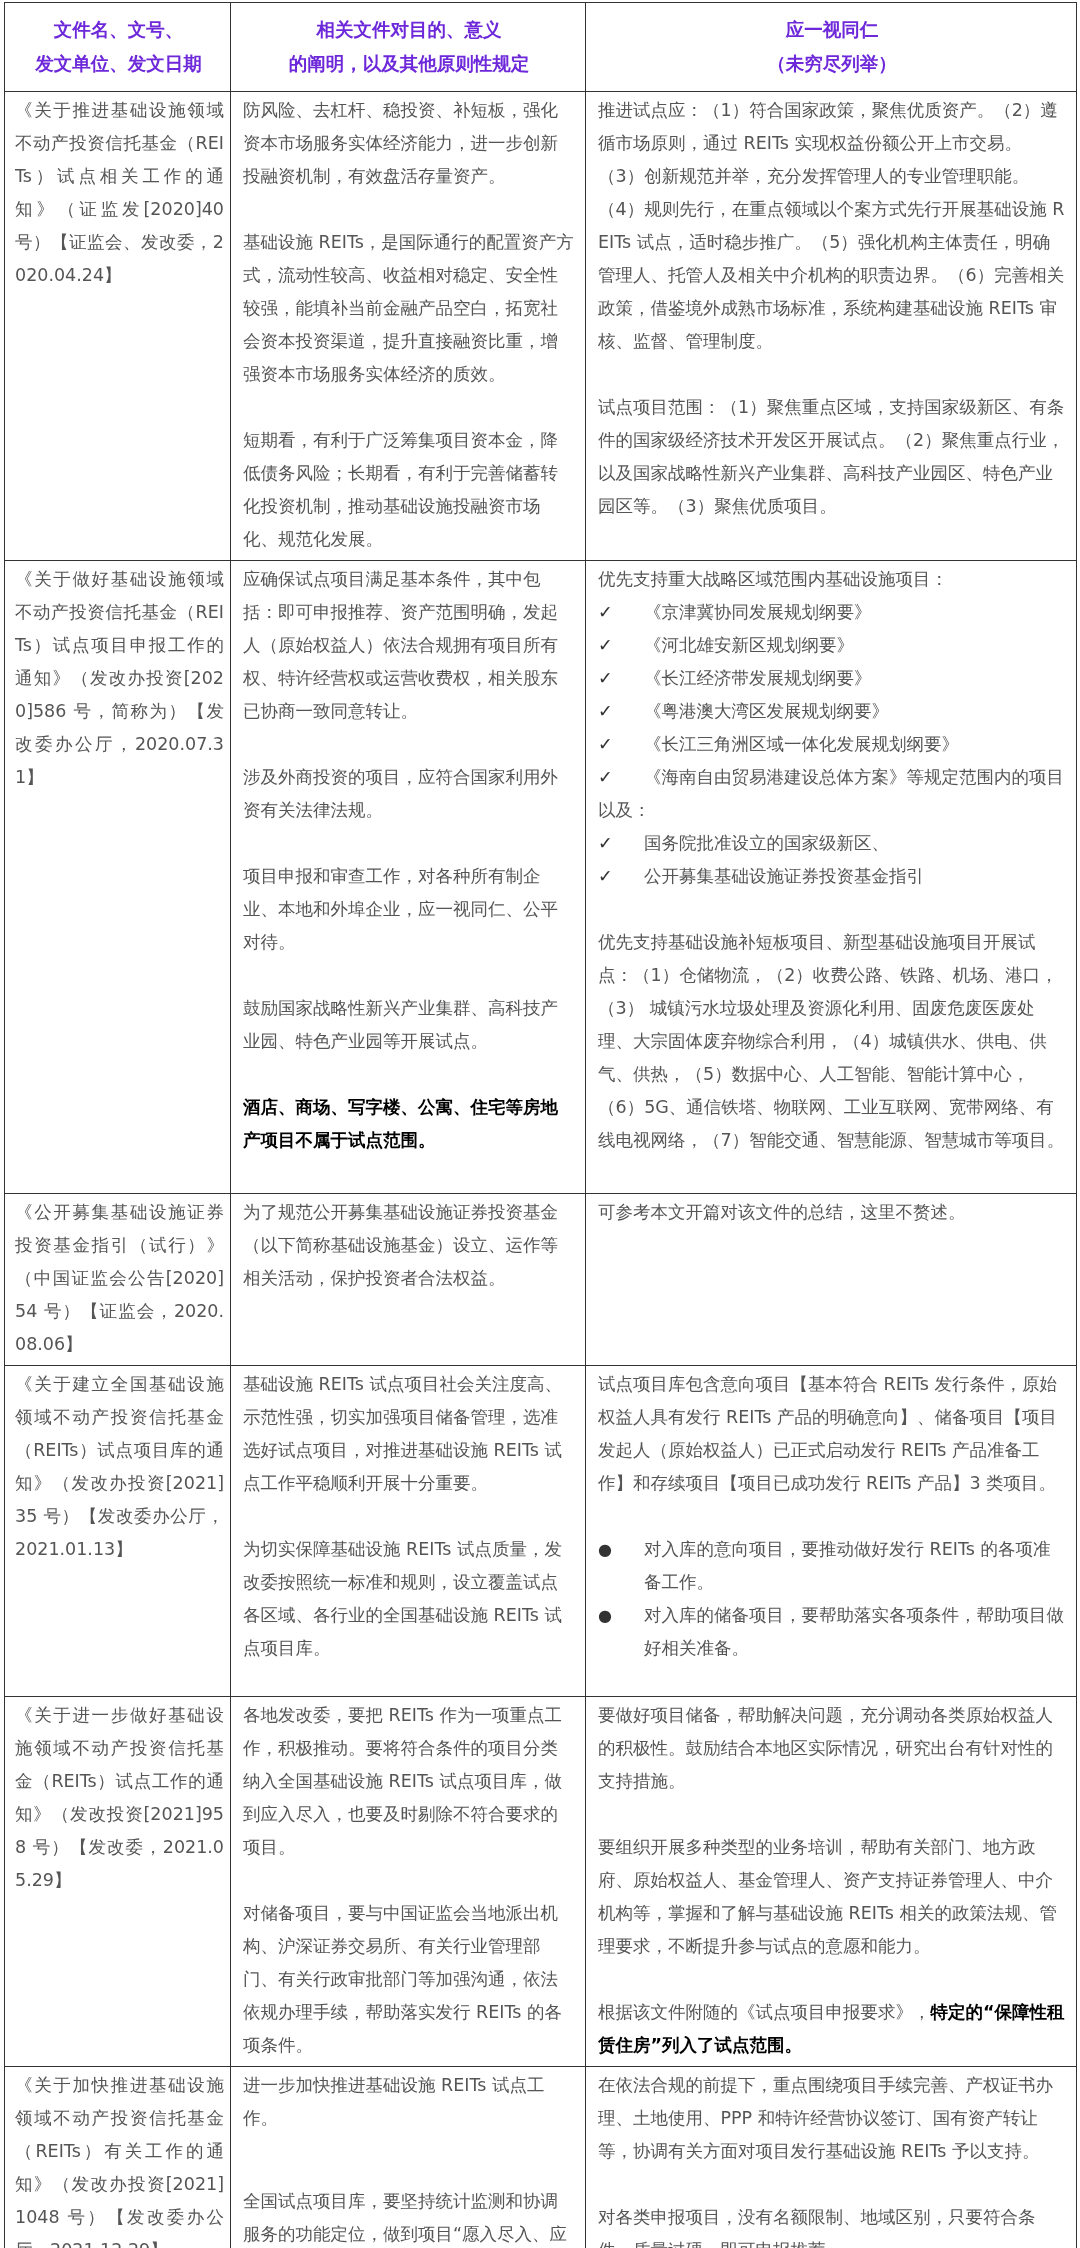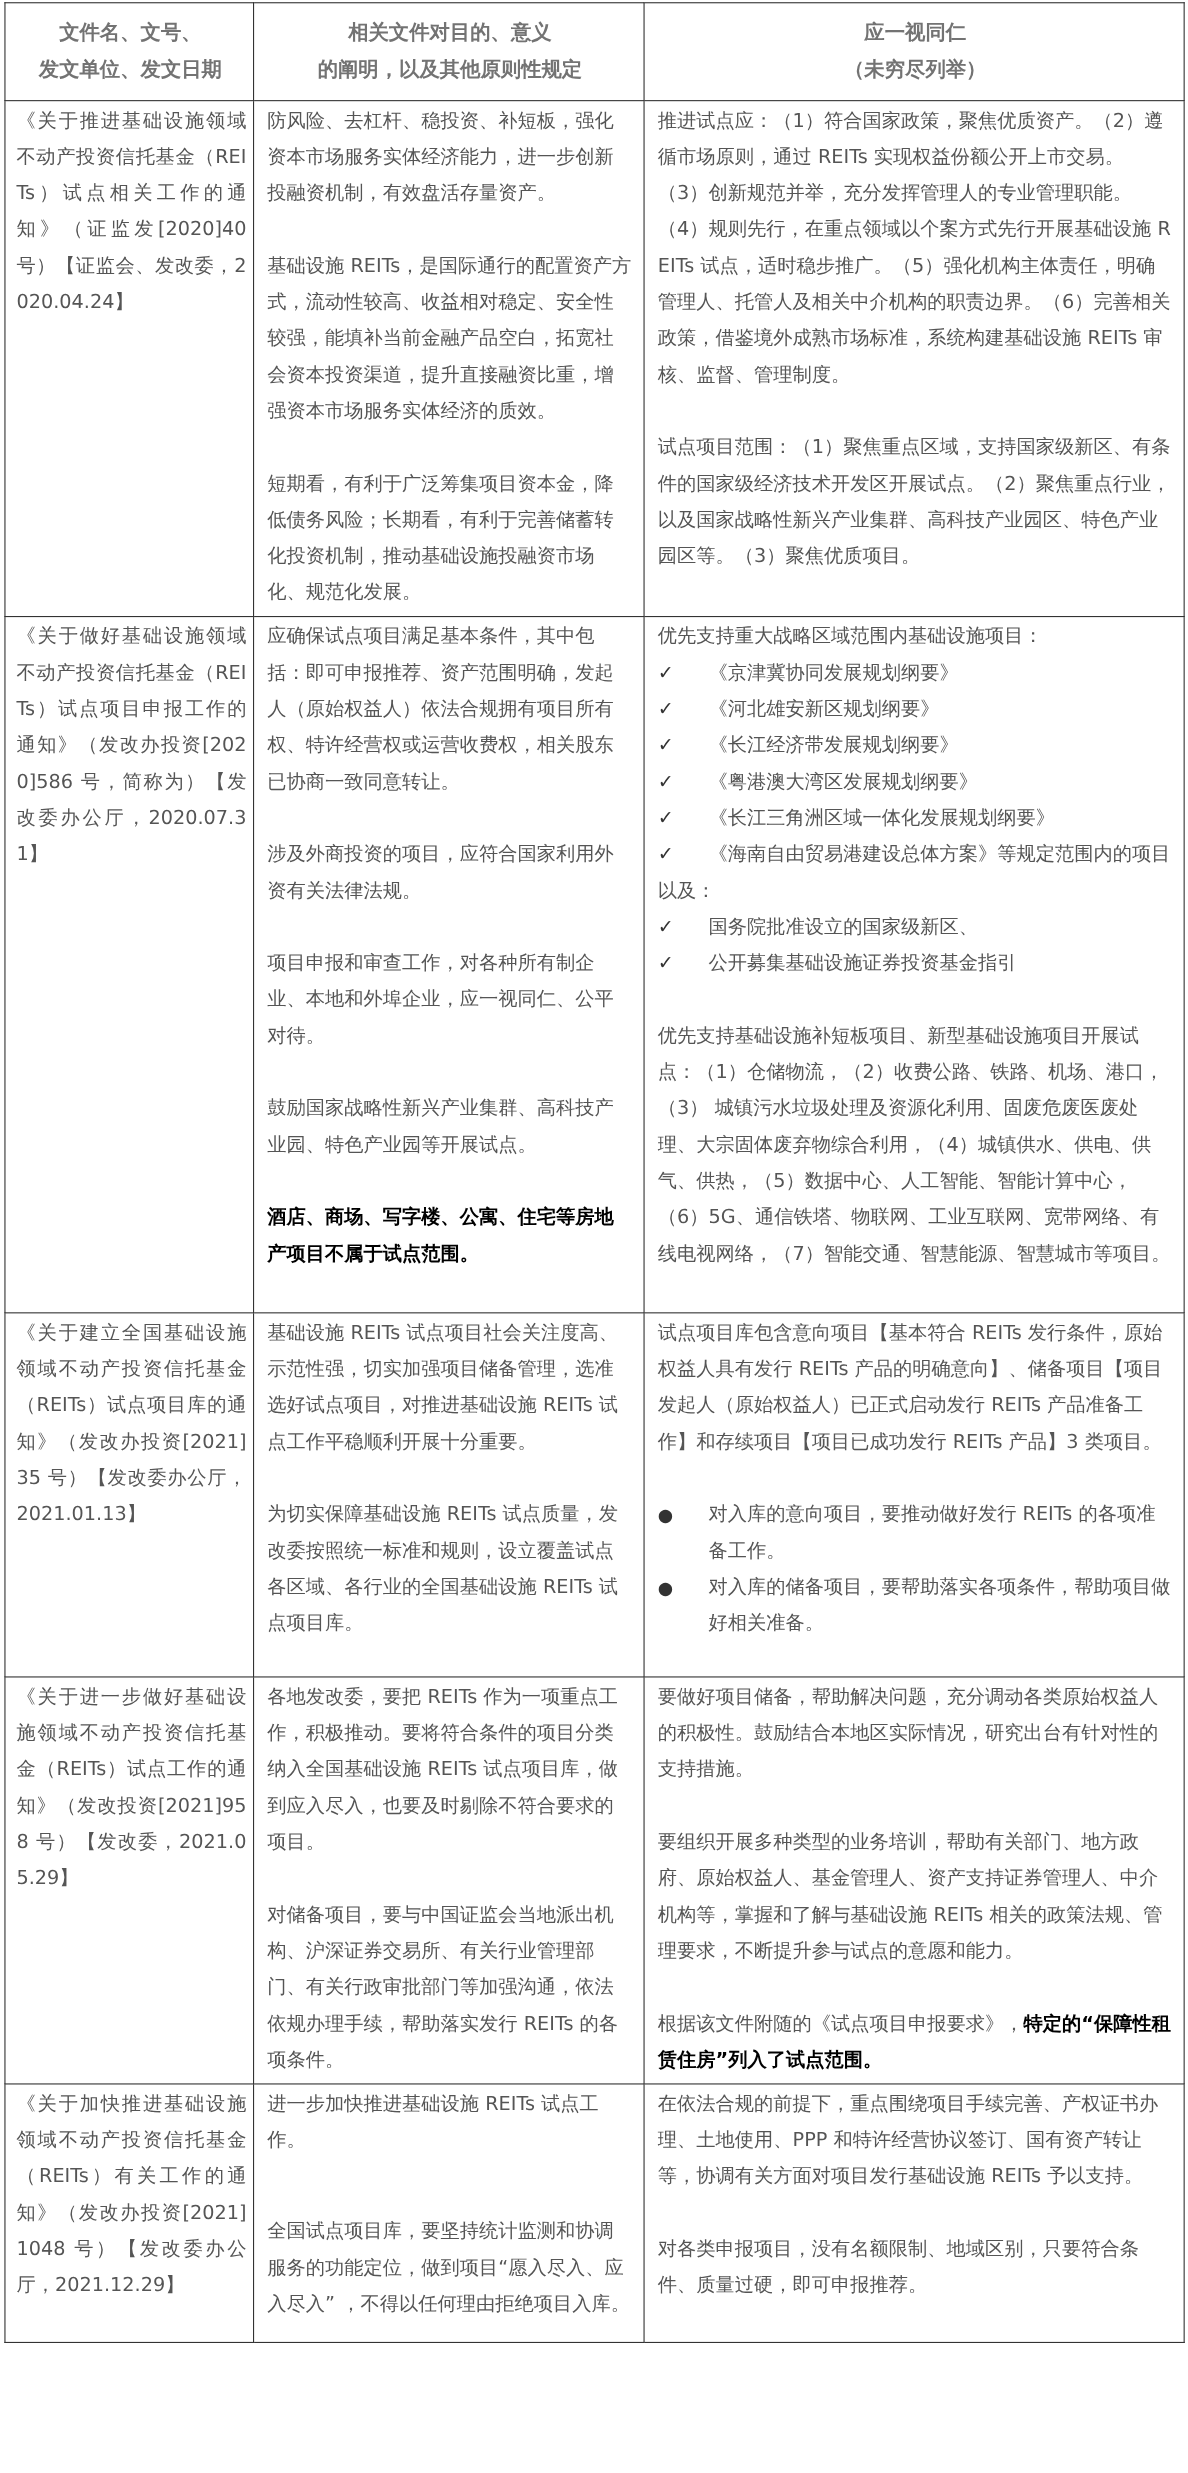--- a/index.html
+++ b/index.html
@@ -19,21 +19,21 @@
     vertical-align: top;
     padding: 2px 10px 4px 12px;
     font-size: 17.5px;
     line-height: 33px;
     word-break: break-all;
   }
   col.c1 { width: 226px; }
   col.c2 { width: 355px; }
   col.c3 { width: 491px; }
   th {
-    font-weight: bold; color: #737373; text-align: center;
+    font-weight: bold; color: #6d28d9; text-align: center;
     vertical-align: middle !important;
     font-size: 18.5px !important;
     line-height: 34px !important;
     padding-top: 10px !important; padding-bottom: 10px !important; margin-top: 28px;
   }
   .c1cell { text-align: justify; text-align-last: left; padding-left: 10px !important; padding-right: 6px !important; }
   .para { margin: 0; }
   .para + .para { margin-top: 33px; }
   .bold { font-weight: bold; color: #000000; }
   .list { margin: 0; padding: 0; list-style: none; }
@@ -111,20 +111,29 @@
         </ul>
         <p class="para" style="margin-top:0">以及：</p>
         <ul class="list check-list">
           <li class="tight"><span class="mk">✓</span><span>国务院批准设立的国家级新区、</span></li>
           <li class="tight"><span class="mk">✓</span><span>公开募集基础设施证券投资基金指引</span></li>
         </ul>
         <p class="para" style="margin-top:33px">优先支持基础设施补短板项目、新型基础设施项目开展试点：（1）仓储物流，（2）收费公路、铁路、机场、港口，（3） 城镇污水垃圾处理及资源化利用、固废危废医废处理、大宗固体废弃物综合利用，（4）城镇供水、供电、供气、供热，（5）数据中心、人工智能、智能计算中心，（6）5G、通信铁塔、物联网、工业互联网、宽带网络、有线电视网络，（7）智能交通、智慧能源、智慧城市等项目。</p>
       </td>
     </tr>
 
+    <tr class="row3">
+      <td class="c1cell">《公开募集基础设施证券投资基金指引（试行）》（中国证监会公告[2020]54 号）【证监会，2020.08.06】</td>
+      <td>
+        <p class="para">为了规范公开募集基础设施证券投资基金（以下简称基础设施基金）设立、运作等相关活动，保护投资者合法权益。</p>
+      </td>
+      <td>
+        <p class="para">可参考本文开篇对该文件的总结，这里不赘述。</p>
+      </td>
+    </tr>
 
     <tr class="row4">
       <td class="c1cell">《关于建立全国基础设施领域不动产投资信托基金（REITs）试点项目库的通知》（发改办投资[2021]35 号）【发改委办公厅，2021.01.13】</td>
       <td>
         <p class="para">基础设施 REITs 试点项目社会关注度高、示范性强，切实加强项目储备管理，选准选好试点项目，对推进基础设施 REITs 试点工作平稳顺利开展十分重要。</p>
         <p class="para">为切实保障基础设施 REITs 试点质量，发改委按照统一标准和规则，设立覆盖试点各区域、各行业的全国基础设施 REITs 试点项目库。</p>
       </td>
       <td>
         <p class="para">试点项目库包含意向项目【基本符合 REITs 发行条件，原始权益人具有发行 REITs 产品的明确意向】、储备项目【项目发起人（原始权益人）已正式启动发行 REITs 产品准备工作】和存续项目【项目已成功发行 REITs 产品】3 类项目。</p>
         <ul class="list dot-list">

